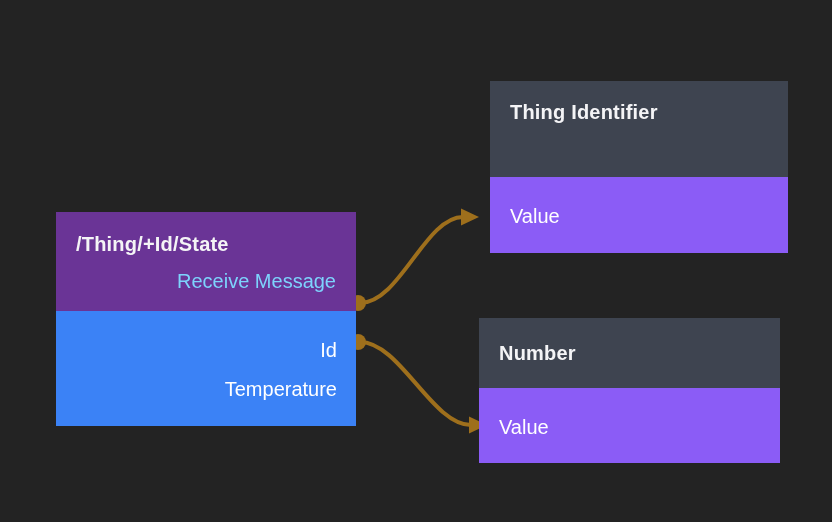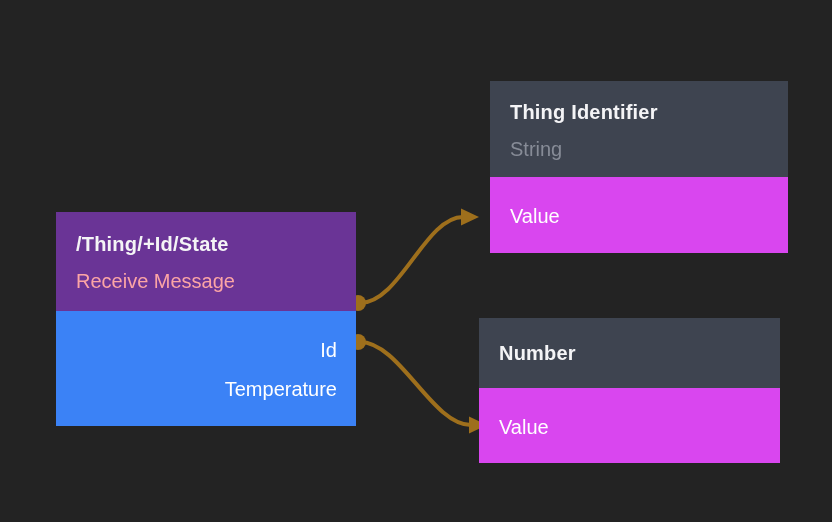--- a/index.html
+++ b/index.html
@@ -44,40 +44,40 @@
   
   .node-purple {
     left: 56px; top: 164px;
     width: 300px; height: 214px; margin-top: 48px;
   }
   .node-purple .hdr {
     height: 99px;
     background: #6a3496;
     padding: 17px 20px 0 20px;
   }
-  .node-purple .subtitle { color: #fca5a5; }
+  .node-purple .subtitle { color: #7dd3fc; text-align: right; }
   .node-purple .body {
     height: 115px;
     background: #3b82f6;
     box-sizing: border-box;
     padding-top: 20px;
   }
   .out-row {
     height: 39px;
     display: flex;
     align-items: center;
     justify-content: flex-end;
     padding-right: 19px;
     font-size: 20px;
     color: #ffffff;
   }
 
   
   .node-slate .hdr { background: #3e4450; }
-  .node-slate .body { background: #d946ef; }
+  .node-slate .body { background: #8b5cf6; }
   .node-slate .subtitle { color: #878c97; }
 
   .node-thing {
     left: 477px; top: 81px;
     width: 298px; height: 172px; margin-left: 13px;
   }
   .node-thing .hdr { height: 96px; padding: 16px 20px 0 20px; }
   .node-thing .body { height: 76px; }
 
   .node-number {
@@ -132,21 +132,20 @@
       </div>
       <div class="out-row">
         <span>Temperature</span>
       </div>
     </div>
   </div>
 
   <div class="node node-slate node-thing">
     <div class="hdr">
       <div class="title">Thing Identifier</div>
-      <div class="subtitle">String</div>
     </div>
     <div class="body">
       <div class="in-row">
         <span>Value</span>
       </div>
     </div>
   </div>
 
   <div class="node node-slate node-number">
     <div class="hdr">

